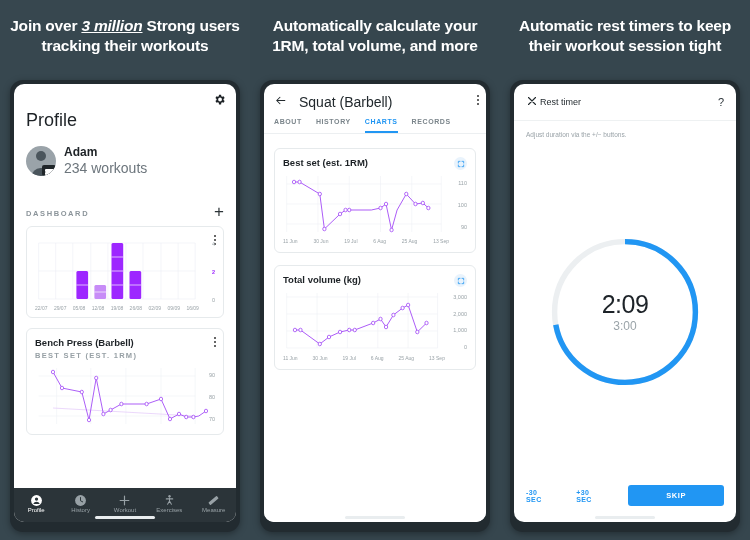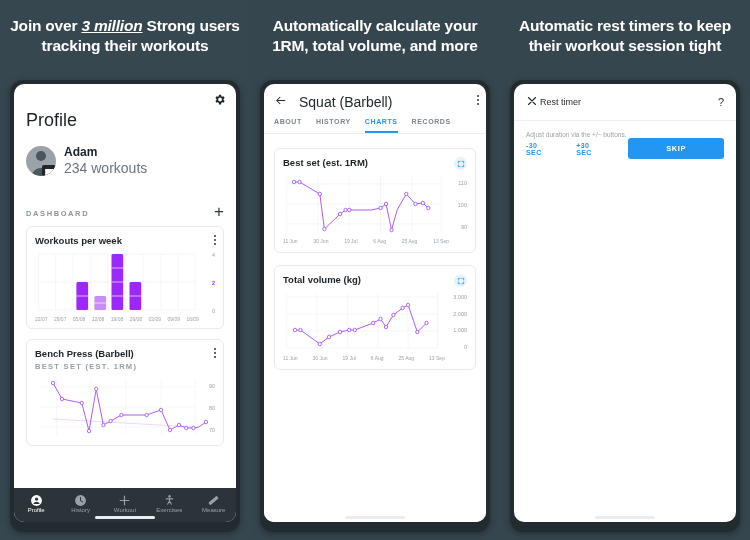--- a/index.html
+++ b/index.html
@@ -210,21 +210,20 @@
             </div>
           </div>
 
           <div class="dash-row">
             <span class="dash-label">DASHBOARD</span>
             <span class="plus">+</span>
           </div>
         </div>
 
         <div class="card">
-          <div class="card-title">Workouts per week</div>
           <span class="kebab">
               <i></i>
               <i></i>
               <i></i>
             </span>
           <div class="chart-box" style="height:62px">
             <svg viewBox="0 0 200 62" width="100%" height="62" preserveAspectRatio="none" style="display:block">
               <g stroke="#eceef5" stroke-width="0.6">
                 <line x1="4" y1="2" x2="178" y2="2"></line>
                   <line x1="4" y1="30" x2="178" y2="30"></line>
@@ -530,20 +529,32 @@
             <svg viewBox="0 0 24 24" width="12" height="12">
                 <path d="M5 5l14 14M19 5L5 19" stroke="#22292d" stroke-width="2.2" stroke-linecap="round"></path>
               </svg>
           </span>
           <span class="p3-title">Rest timer</span>
           <span class="p3-help">?</span>
         </div>
 
         <div class="p3-hint">Adjust duration via the +/− buttons.</div>
 
+        <div class="timer-wrap">
+          <div style="position:relative;width:160px;height:160px">
+            <svg viewBox="0 0 100 100" width="160" height="160" style="display:block">
+              <circle cx="50" cy="50" r="44" fill="none" stroke="#eceff1" stroke-width="3.4"></circle>
+              <circle cx="50" cy="50" r="44" fill="none" stroke="#2196f3" stroke-width="3.4" stroke-linecap="butt" stroke-dasharray="199 277" transform="rotate(-90 50 50)"></circle>
+            </svg>
+            <div style="position:absolute;inset:0;display:flex;flex-direction:column;align-items:center;justify-content:center">
+              <div class="timer-big">2:09</div>
+              <div class="timer-small">3:00</div>
+            </div>
+          </div>
+        </div>
 
         <div class="p3-actions">
           <span class="txtbtn">-30 SEC</span>
           <span class="txtbtn">+30 SEC</span>
           <button class="skip">SKIP</button>
         </div>
 
         <div class="homebar"></div>
       </div>
     </div>

